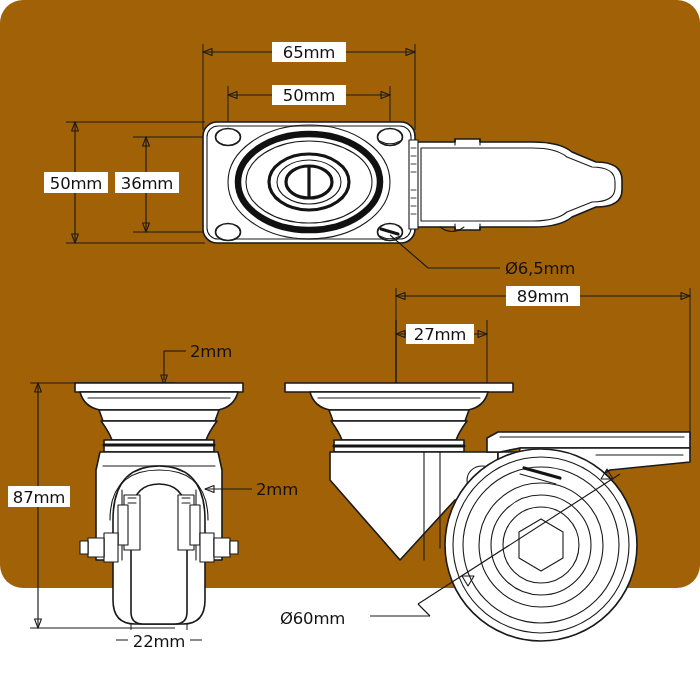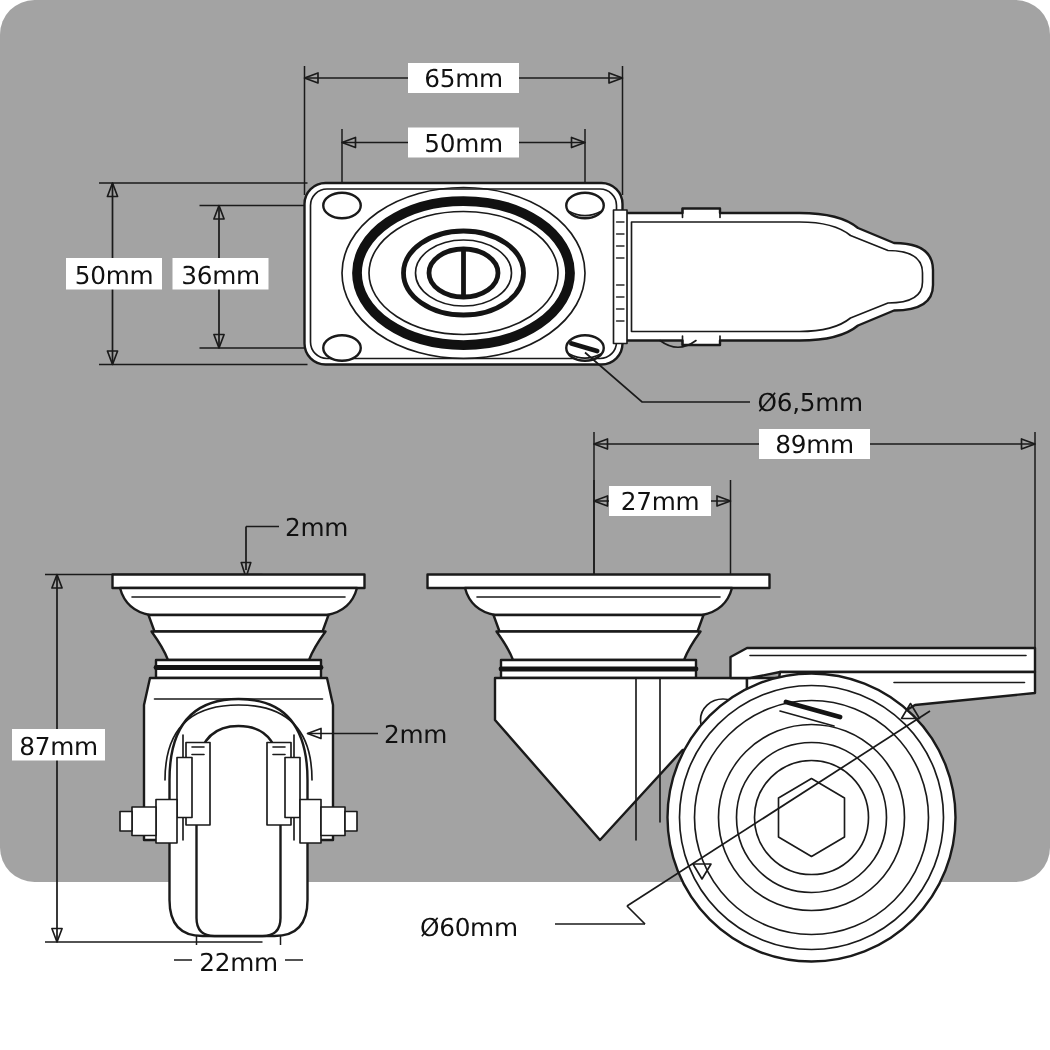--- a/index.html
+++ b/index.html
@@ -11,21 +11,21 @@
   body {
     width: 700px;
     height: 700px;
     overflow: hidden;
     font-family: "DejaVu Sans", sans-serif;
   }
   #drawing-root {
     position: relative;
     width: 700px;
     height: 588px;
-    background: #a3a3a3;
+    background: #a16207;
     border-radius: 23px;
   }
   svg#tech-drawing {
     display: block;
     width: 700px;
     height: 700px;
   }
   .ln-thin {
     fill: none;
     stroke: #1a1a1a;

